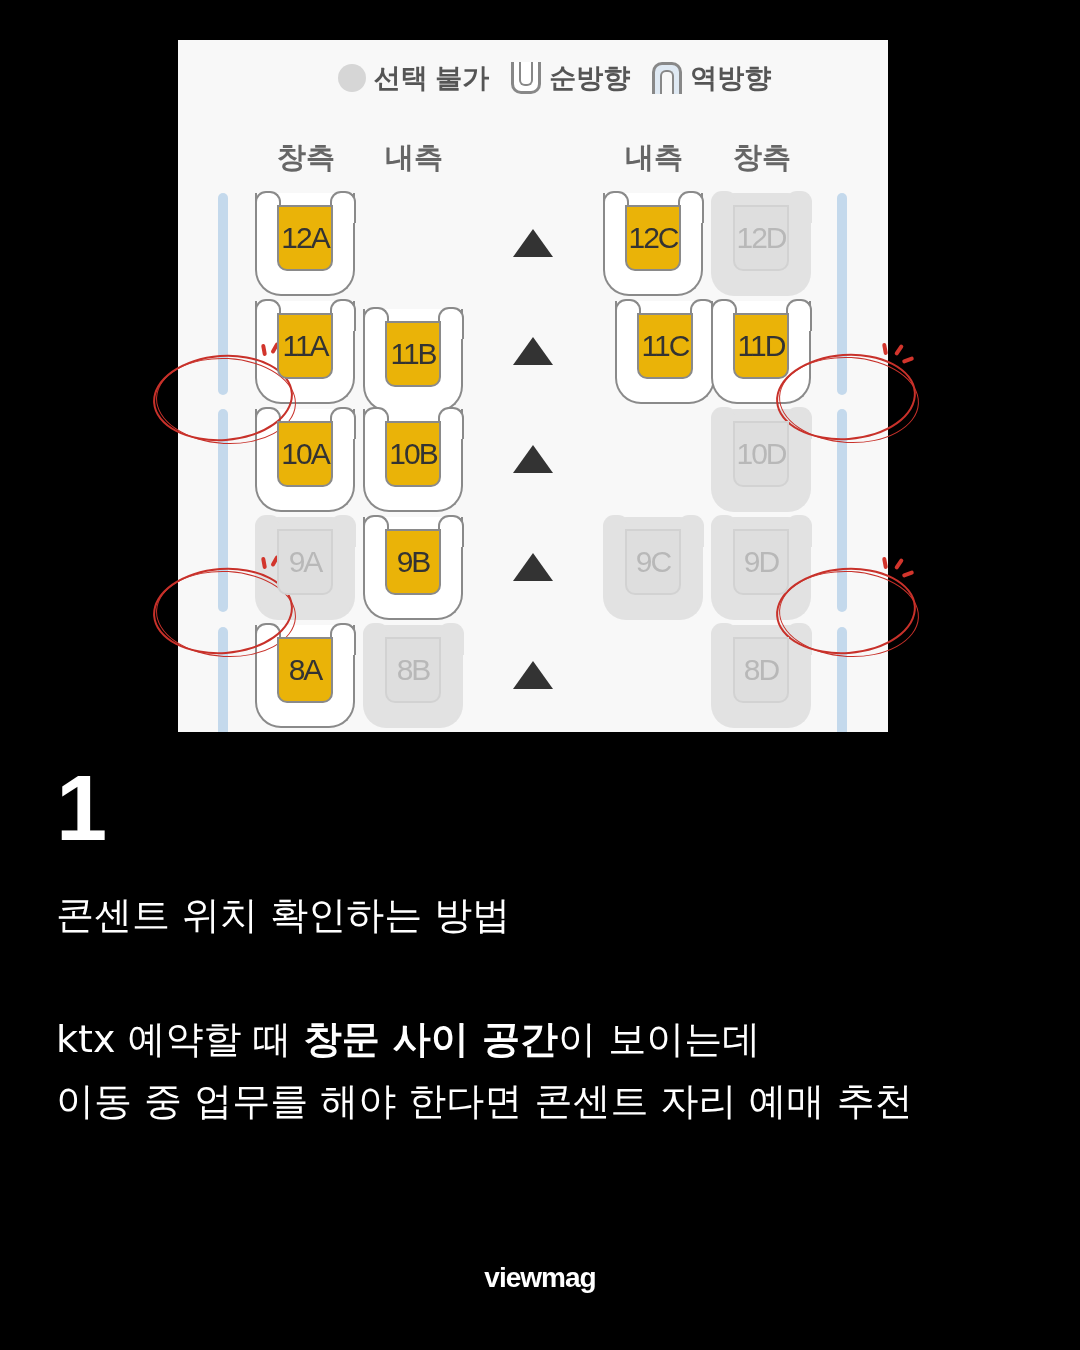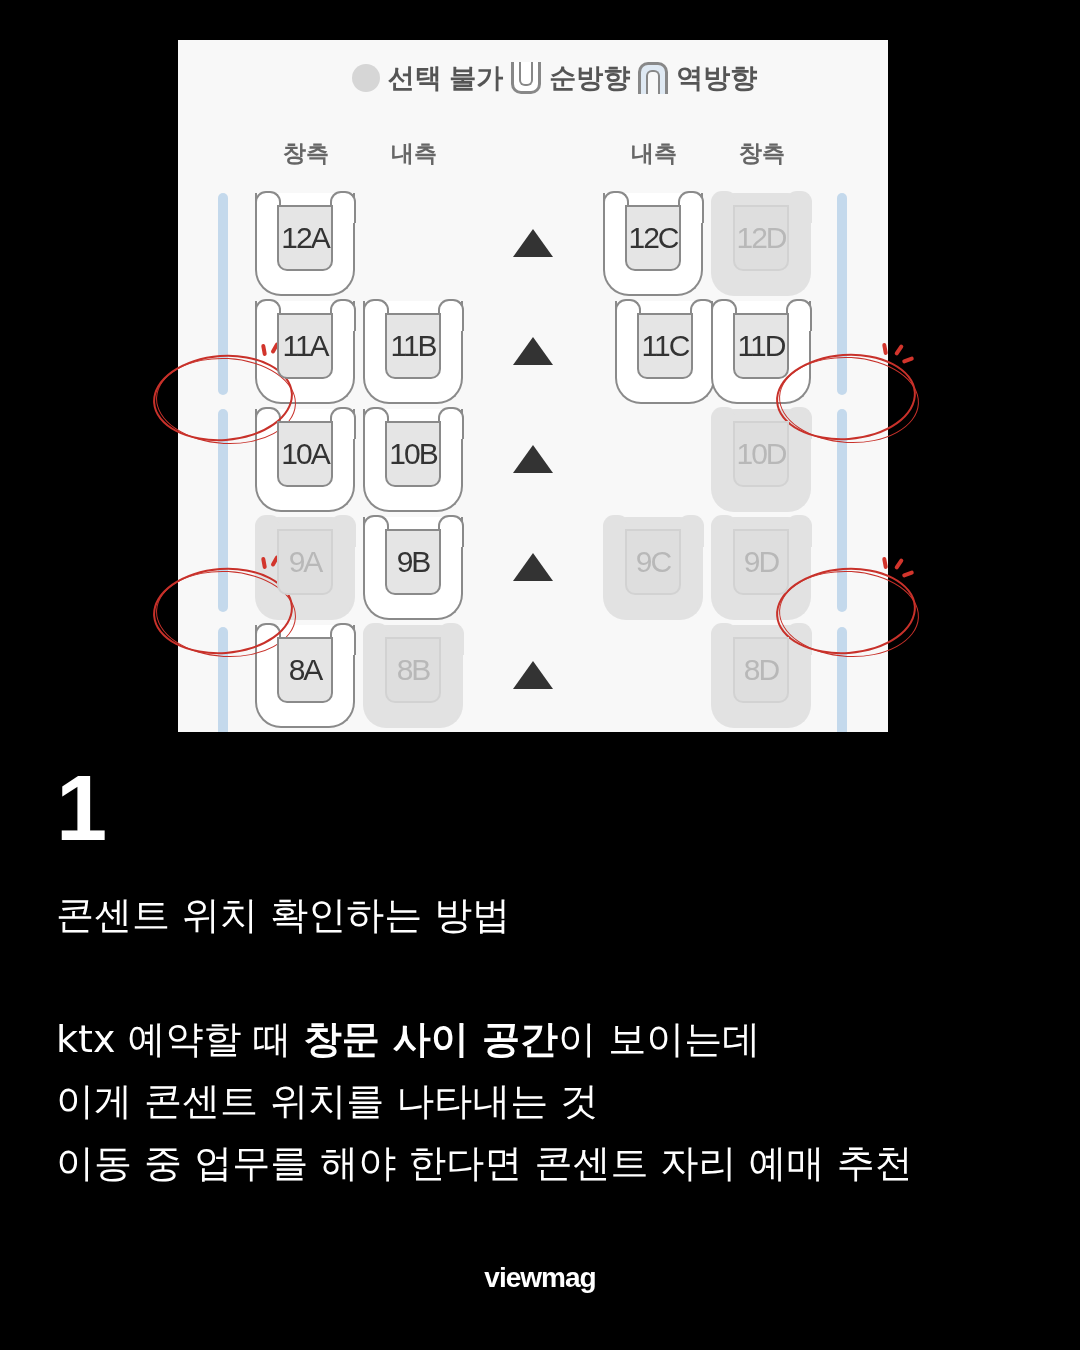--- a/index.html
+++ b/index.html
@@ -1,37 +1,37 @@
 <!DOCTYPE html>
 <html><head>
 <meta charset="utf-8">
 <style>
   * { box-sizing: border-box; margin: 0; padding: 0; }
   html, body { width: 1080px; height: 1350px; background: #000; overflow: hidden; }
   body { position: relative; font-family: "Liberation Sans", "DejaVu Sans", sans-serif; color: #fff; }
 
   .panel { position: absolute; left: 178px; top: 40px; width: 710px; height: 692px; background: #f8f8f8; overflow: hidden; }
 
-  .legend { position: absolute; top: 20px; left: 0; width: 100%; display: flex; justify-content: center; align-items: center; gap: 8px; font-size: 27px; font-weight: bold; color: #555; padding-left: 43px; }
+  .legend { position: absolute; top: 20px; left: 0; width: 100%; display: flex; justify-content: center; align-items: center; gap: 22px; font-size: 27px; font-weight: bold; color: #555; padding-left: 43px; }
   .legend-item { display: flex; align-items: center; gap: 8px; }
   .dot { width: 28px; height: 28px; border-radius: 50%; background: #d6d6d6; }
   .u-icon { width: 30px; height: 32px; border: 3px solid #888; border-top: none; border-radius: 0 0 10px 10px; position: relative; background: #fff; }
   .u-icon::after { content: ""; position: absolute; left: 5px; right: 5px; top: 0; bottom: 5px; border: 2px solid #888; border-top: none; border-radius: 0 0 6px 6px; }
   .n-icon { width: 30px; height: 32px; border: 3px solid #888; border-bottom: none; border-radius: 10px 10px 0 0; position: relative; background: #dfe9f3; }
   .n-icon::after { content: ""; position: absolute; left: 5px; right: 5px; top: 5px; bottom: 0; border: 2px solid #888; border-bottom: none; border-radius: 6px 6px 0 0; background: #f8f8f8; }
 
-  .col-label { position: absolute; top: 98px; font-size: 23px; font-weight: bold; color: #666; width: 100px; text-align: center; }
+  .col-label { position: absolute; top: 98px; font-size: 29px; font-weight: bold; color: #666; width: 100px; text-align: center; }
 
   .window { position: absolute; width: 10px; background: #c4d9ec; border-radius: 5px; }
 
   .seat { position: absolute; width: 100px; height: 103px; border: 2.5px solid #8a8a8a; border-top: none; border-radius: 0 0 26px 26px; background: #fff; }
   .seat::before, .seat::after { content: ""; position: absolute; top: -2px; width: 22px; height: 30px; border: 2.5px solid #8a8a8a; border-bottom: none; border-radius: 11px 11px 0 0; background: #fff; }
   .seat::before { left: -2.5px; }
   .seat::after { right: -2.5px; }
-  .seat .inner { position: absolute; left: 20px; right: 20px; top: 12px; height: 66px; border: 2.5px solid #8a8a8a; border-radius: 0 0 10px 10px; background: #e5e5e5; z-index: 1; display: flex; align-items: center; justify-content: center; }
+  .seat .inner { position: absolute; left: 20px; right: 20px; top: 12px; height: 66px; border: 2.5px solid #8a8a8a; border-radius: 0 0 10px 10px; background: #eab308; z-index: 1; display: flex; align-items: center; justify-content: center; }
   .seat .num { font-size: 30px; color: #333; letter-spacing: -2px; }
   .seat.na { background: #e2e2e2; border-color: #e2e2e2; border-radius: 23px; }
   .seat.na::before, .seat.na::after { background: #e2e2e2; border-color: #e2e2e2; }
   .seat.na .inner { background: #dedede; border-color: #d2d2d2; }
   .seat.na .num { color: #b8b8b8; }
 
   .arrow { position: absolute; width: 0; height: 0; border-left: 20px solid transparent; border-right: 20px solid transparent; border-bottom: 28px solid #333; }
 
   .ring { position: absolute; width: 140px; height: 86px; border: 2px solid #c8312a; border-radius: 50%; transform: rotate(-4deg); }
   .ring.two { border-width: 1.5px; transform: rotate(3deg); margin-left: 3px; margin-top: 3px; }
@@ -90,21 +90,21 @@
       <div class="inner">
         <span class="num">12D</span>
       </div>
     </div>
 
   <div class="seat" style="left:77px;top:261px">
       <div class="inner">
         <span class="num">11A</span>
       </div>
     </div>
-  <div class="seat" style="left:185px;top:261px">
+  <div class="seat" style="left:185px;top:269px">
       <div class="inner">
         <span class="num">11B</span>
       </div>
     </div>
   <div class="arrow" style="left:335px;top:297px"></div>
   <div class="seat" style="left:437px;top:261px">
       <div class="inner">
         <span class="num">11C</span>
       </div>
     </div>
@@ -193,17 +193,16 @@
 <div class="ring two" style="left:776px;top:568px"></div>
 <div class="spark" style="left:883px;top:557px;transform:rotate(-10deg)"></div>
 <div class="spark" style="left:897px;top:558px;transform:rotate(35deg)"></div>
 <div class="spark" style="left:906px;top:568px;transform:rotate(70deg)"></div>
 
 <div class="big-num">1</div>
 <div class="subtitle">콘센트 위치 확인하는 방법</div>
 
 <div class="body-text">
   <div><span>ktx 예약할 때 </span><b>창문 사이 공간</b><span>이 보이는데</span></div>
-  <div>이게 콘센트 위치를 나타내는 것</div>
   <div>이동 중 업무를 해야 한다면 콘센트 자리 예매 추천</div>
 </div>
 
 <div class="brand">viewmag</div>
 
 </body></html>

